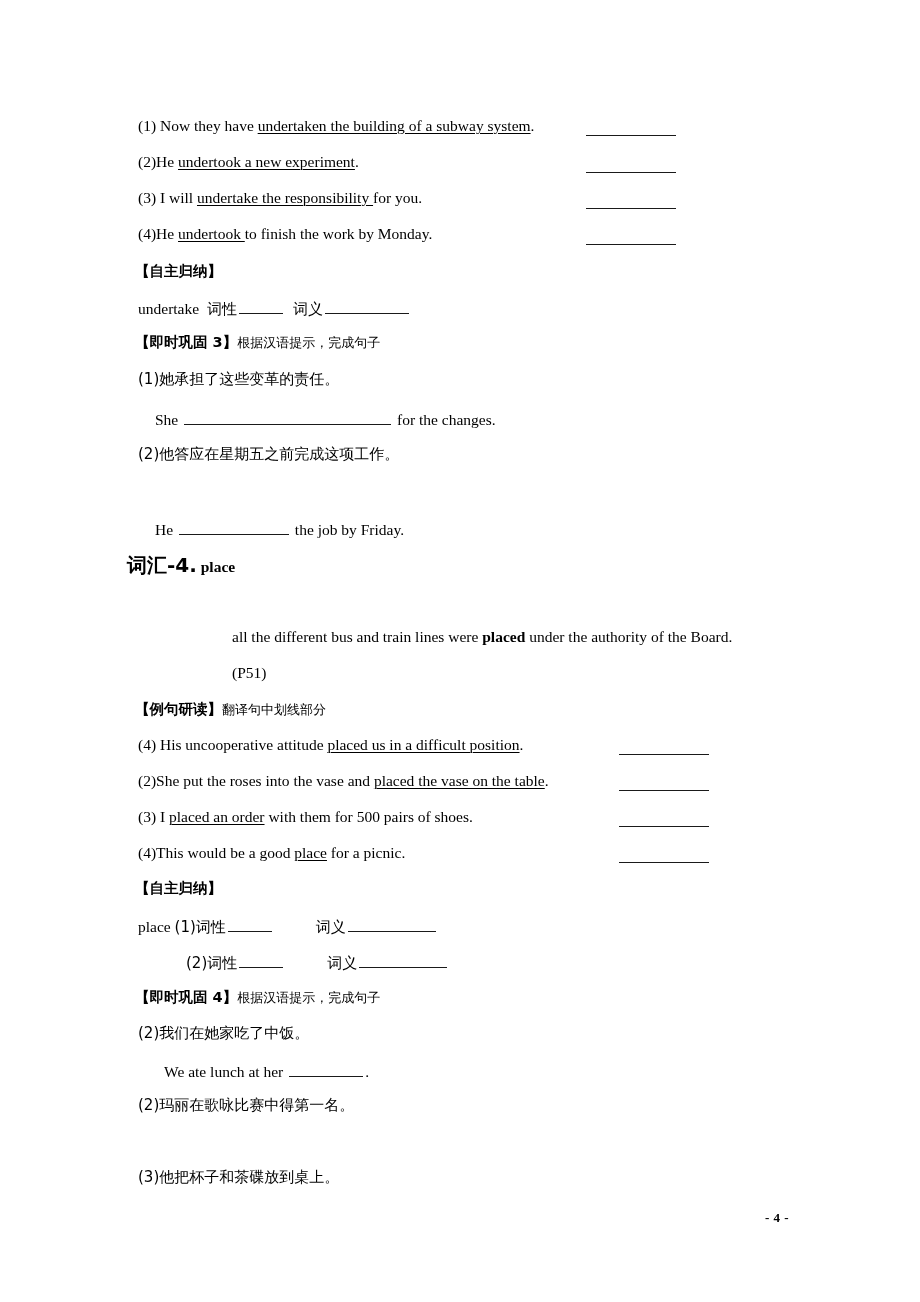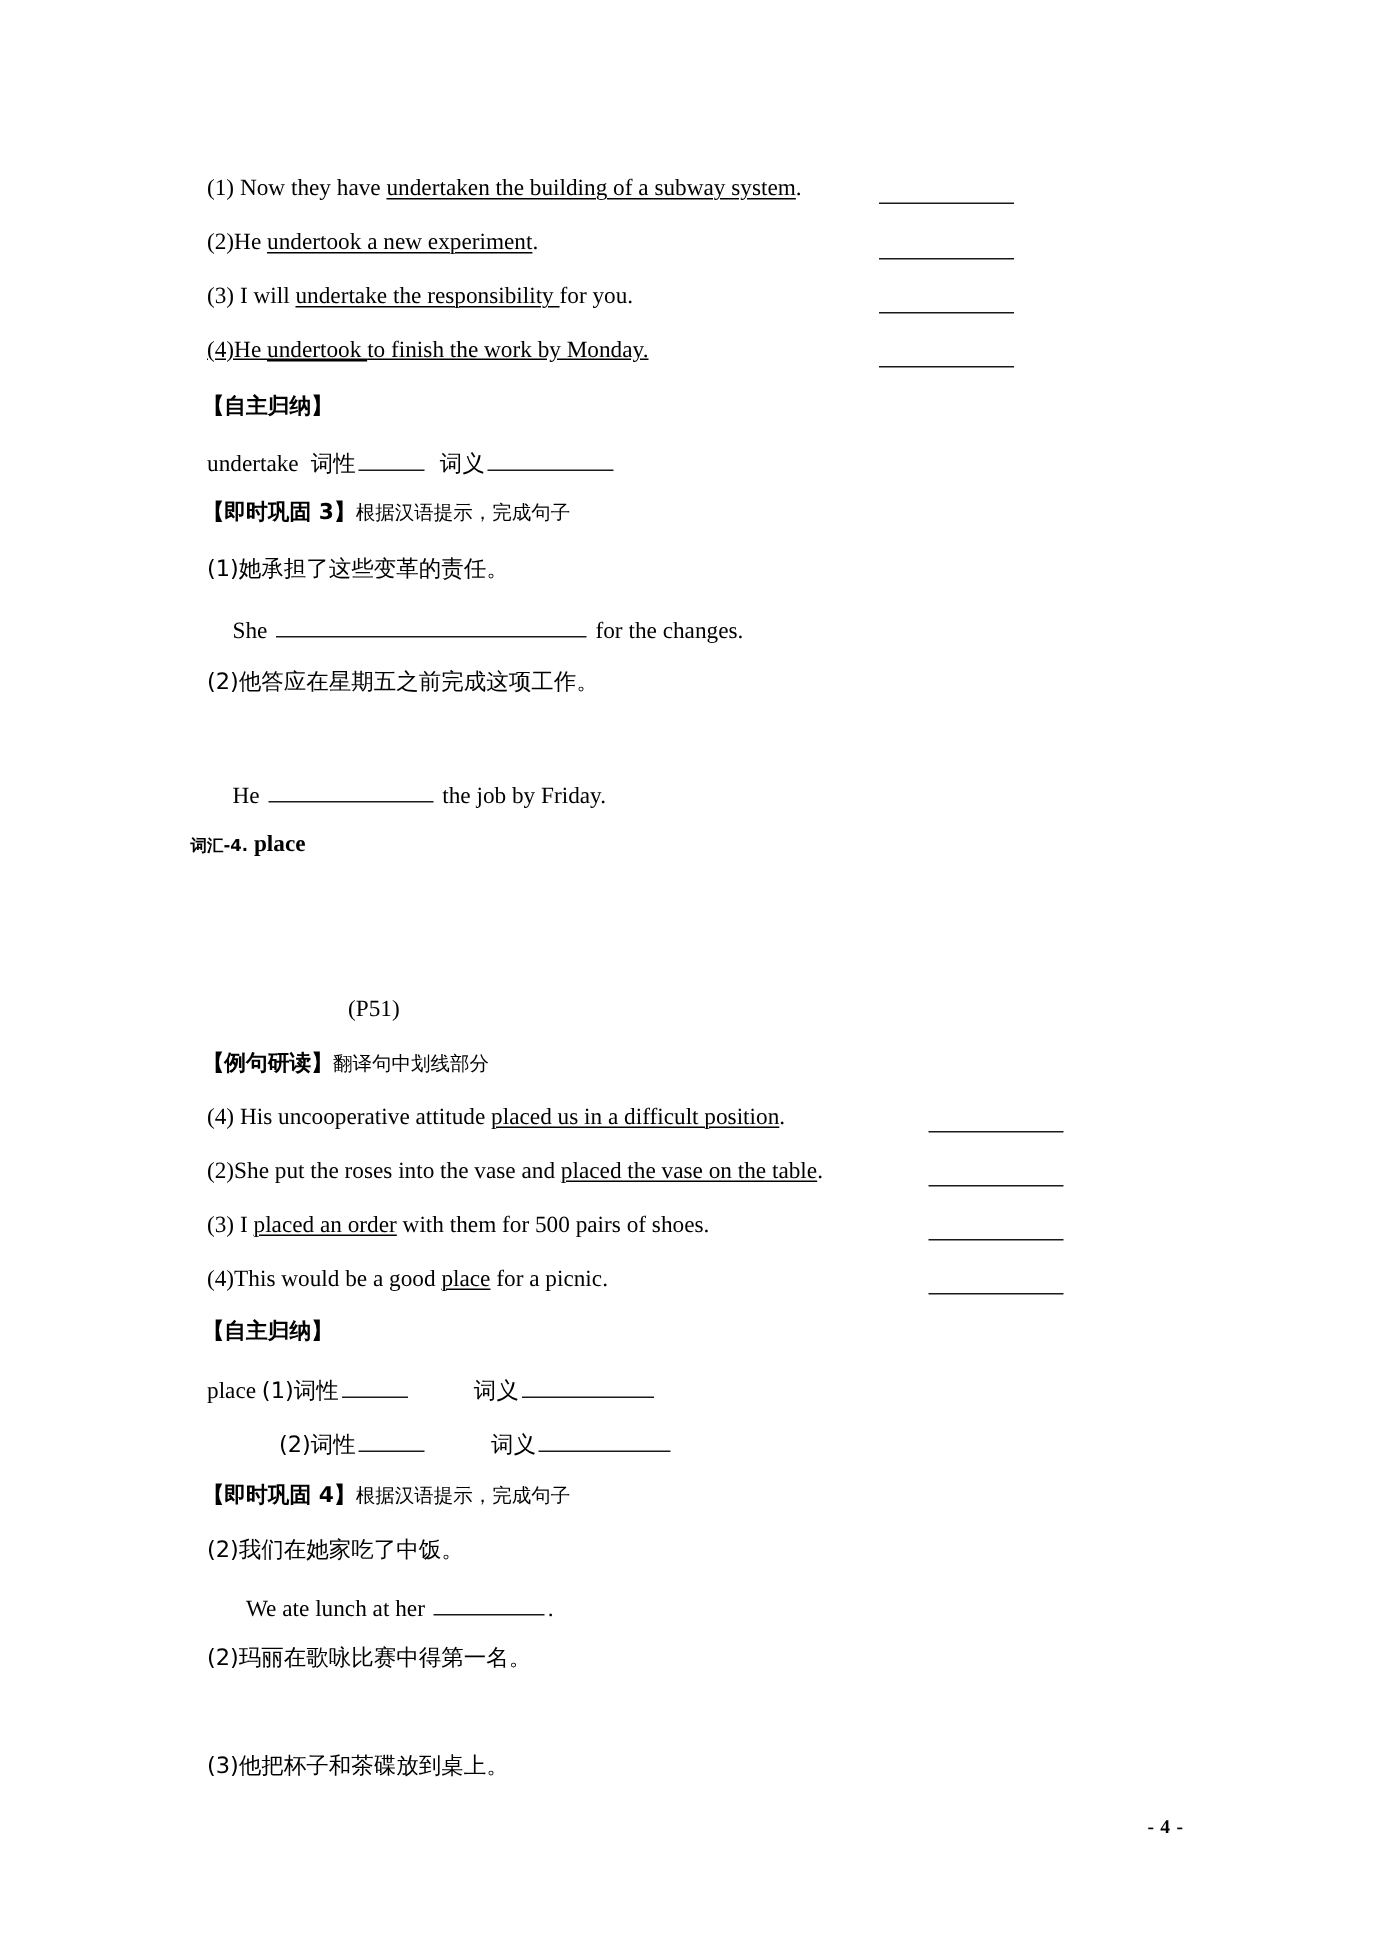--- a/index.html
+++ b/index.html
@@ -41,21 +41,21 @@
     font-family: "DejaVu Sans", "Liberation Sans", sans-serif;
     font-weight: normal;
     font-size: 13px;
   }
   .heading {
     font-weight: bold;
   }
   .heading .cnh {
     font-family: "DejaVu Sans", "Liberation Sans", sans-serif;
     font-weight: bold;
-    font-size: 11px;
+    font-size: 20px;
   }
   .heading .enh {
     font-family: "Liberation Serif", "DejaVu Serif", serif;
     font-weight: bold;
     font-size: 15.5px;
   }
   u.ul {
     text-decoration: underline;
     text-decoration-thickness: 1px;
     text-underline-offset: 2px;
@@ -98,21 +98,21 @@
   <div class="row" style="left:138px; top:154px;">
     <span>(2)He </span><u class="ul">undertook a new experiment</u><span>.</span>
   </div>
   <div class="blank-rule" style="left:586px; top:172px; width:90px;"></div>
 
   <div class="row" style="left:138px; top:190px;">
     <span>(3) I will </span><u class="ul">undertake the responsibility </u><span>for you.</span>
   </div>
   <div class="blank-rule" style="left:586px; top:208px; width:90px;"></div>
 
-  <div class="row" style="left:138px; top:226px;text-decoration:underline;">
+  <div class="row" style="left:138px; top:226px;">
     <span>(4)He </span><u class="ul">undertook </u><span>to finish the work by Monday.</span>
   </div>
   <div class="blank-rule" style="left:586px; top:244px; width:90px;"></div>
 
   <div class="row" style="left:135px; top:263px;">
     <span class="tag">【自主归纳】</span>
   </div>
 
   <div class="row" style="left:138px; top:299px;">
     <span>undertake</span><span class="cn" style="margin-left:8px;">词性</span><span class="fill" style="width:44px;"></span><span class="cn" style="margin-left:8px;">词义</span><span class="fill" style="width:84px;"></span>
@@ -133,20 +133,23 @@
 
   <div class="row" style="left:155px; top:520px;">
     <span>He </span><span class="fill" style="width:110px;"></span><span> the job by Friday.</span>
   </div>
 
   <div class="row heading" style="left:127px; top:555px;">
     <span class="cnh">词汇-4.</span><span class="enh"> place</span>
   </div>
 
 
+  <div class="row" style="left:232px; top:629px;">
+    <span>all the different bus and train lines were </span><b class="bold">placed</b><span> under the authority of the Board.</span>
+  </div>
 
   <div class="row" style="left:232px; top:665px;">(P51)</div>
 
   <div class="row" style="left:135px; top:701px;">
     <span class="tag">【例句研读】</span><span class="tag-rest">翻译句中划线部分</span>
   </div>
 
   <div class="row" style="left:138px; top:737px;">
     <span>(4) His uncooperative attitude </span><u class="ul">placed us in a difficult position</u><span>.</span>
   </div>

